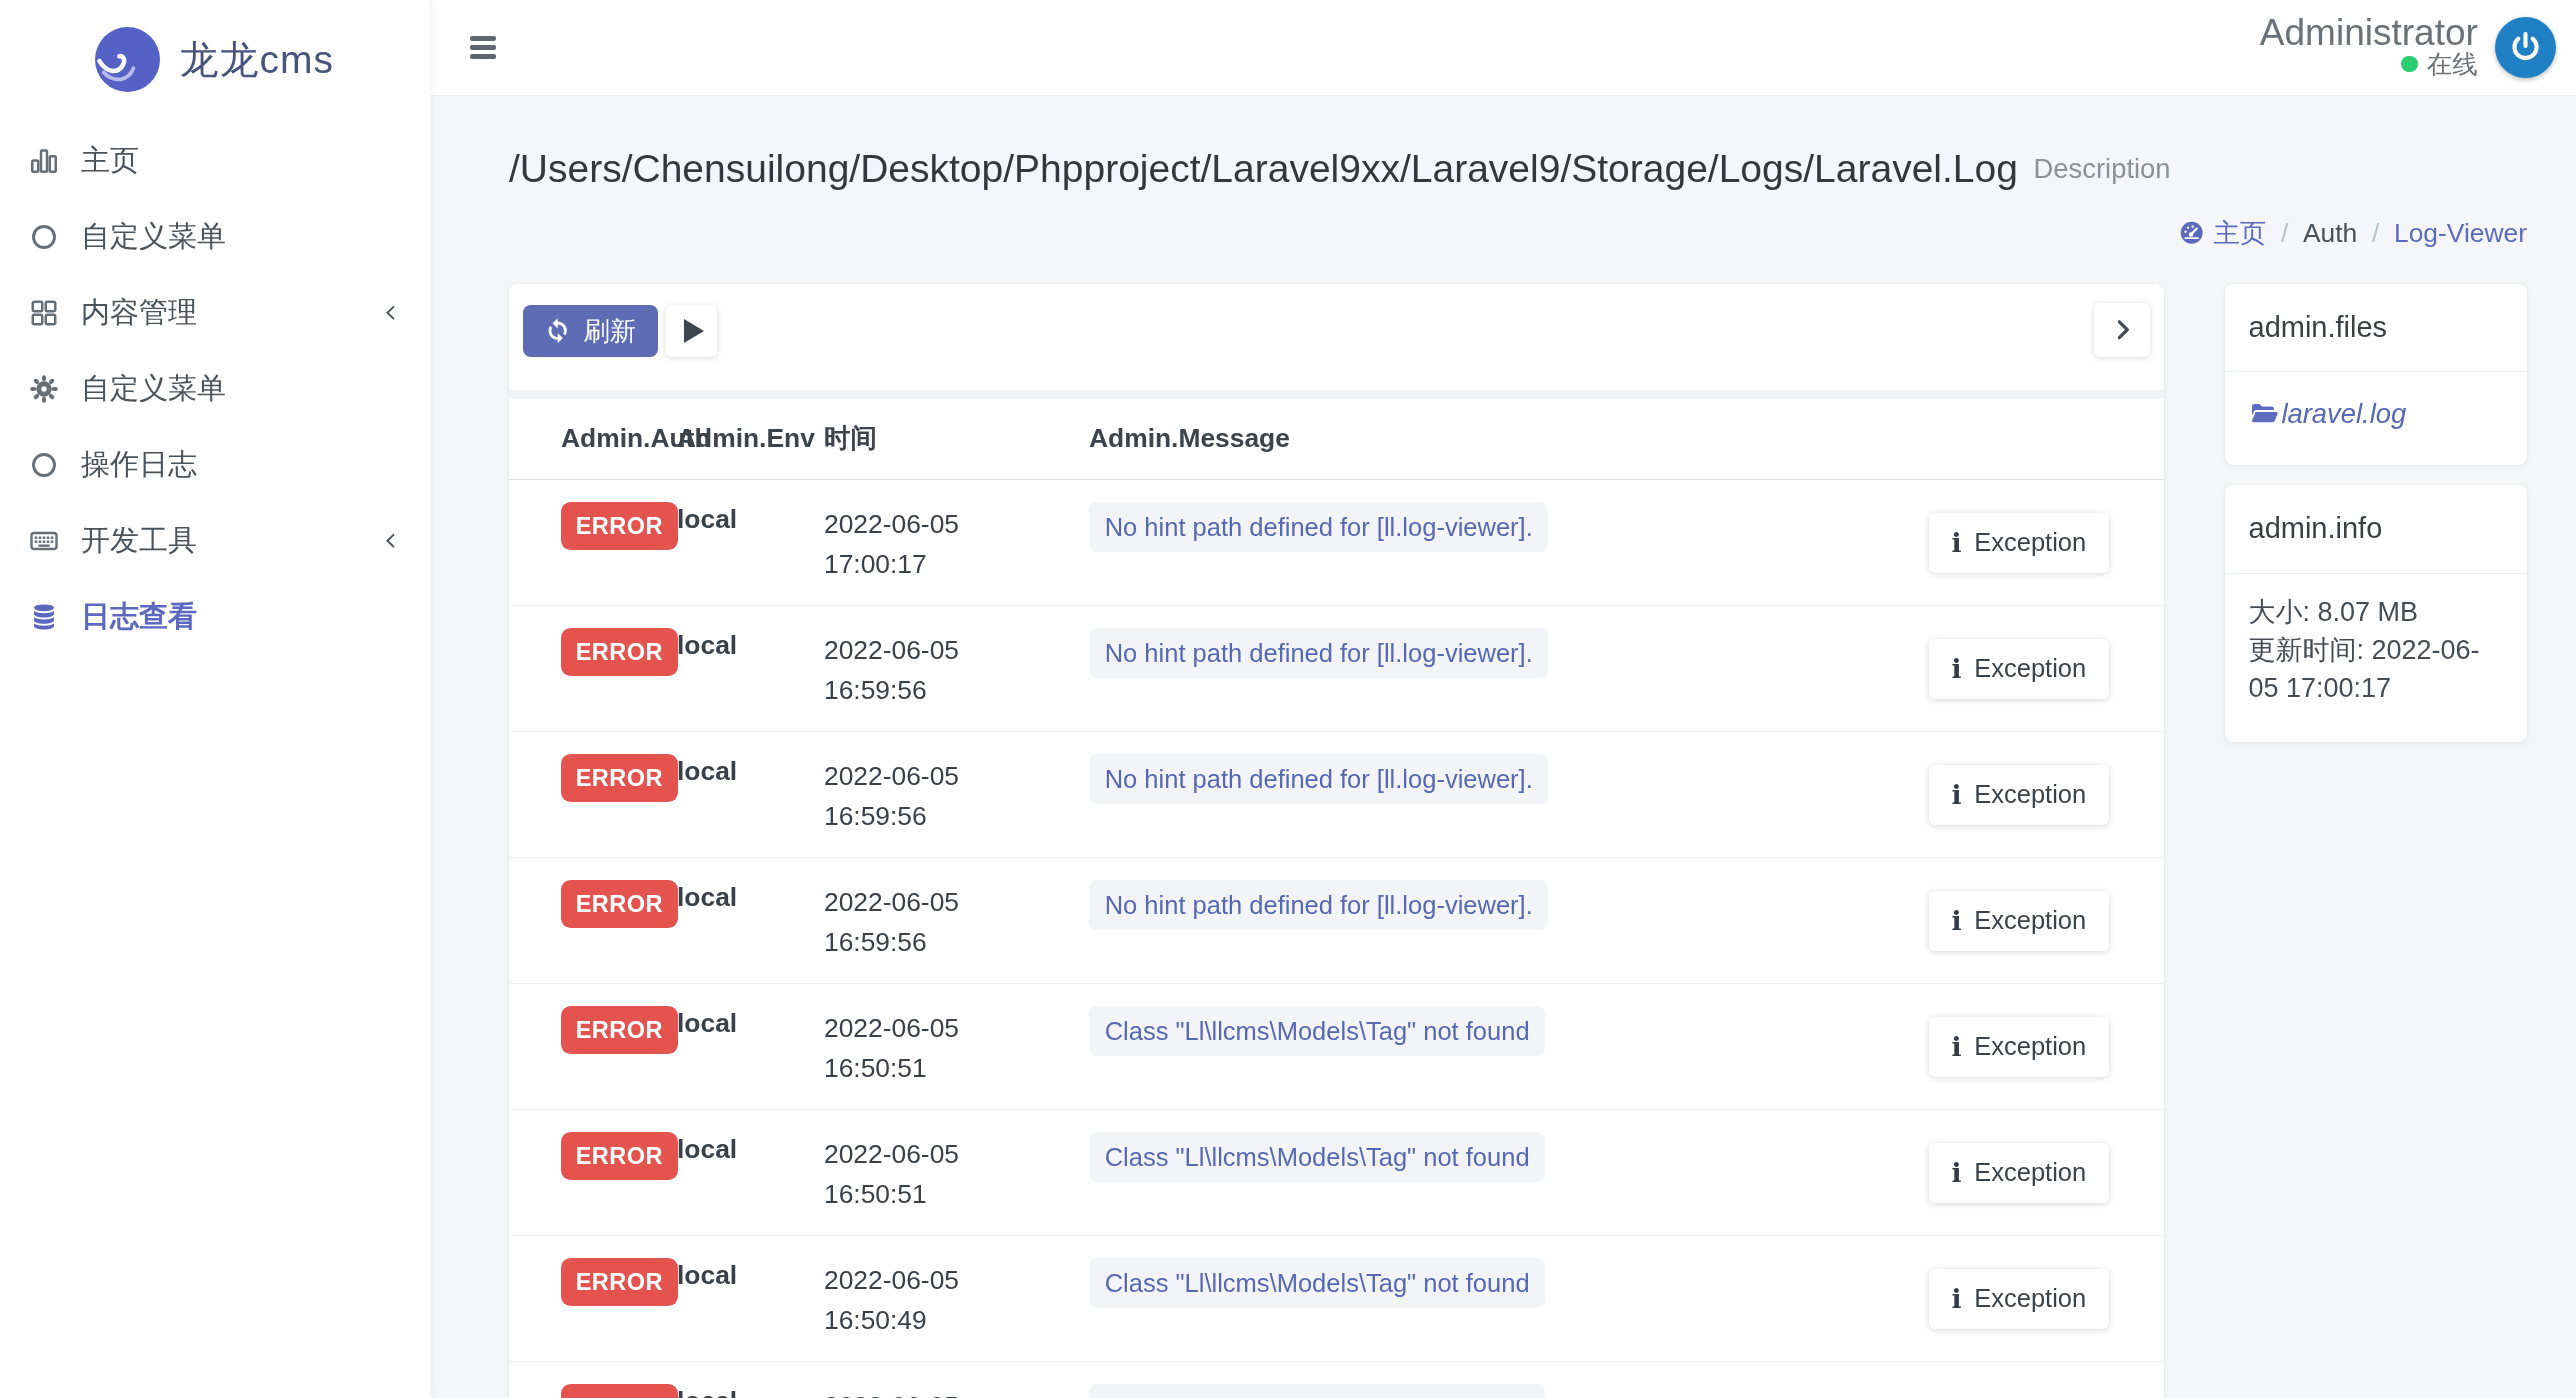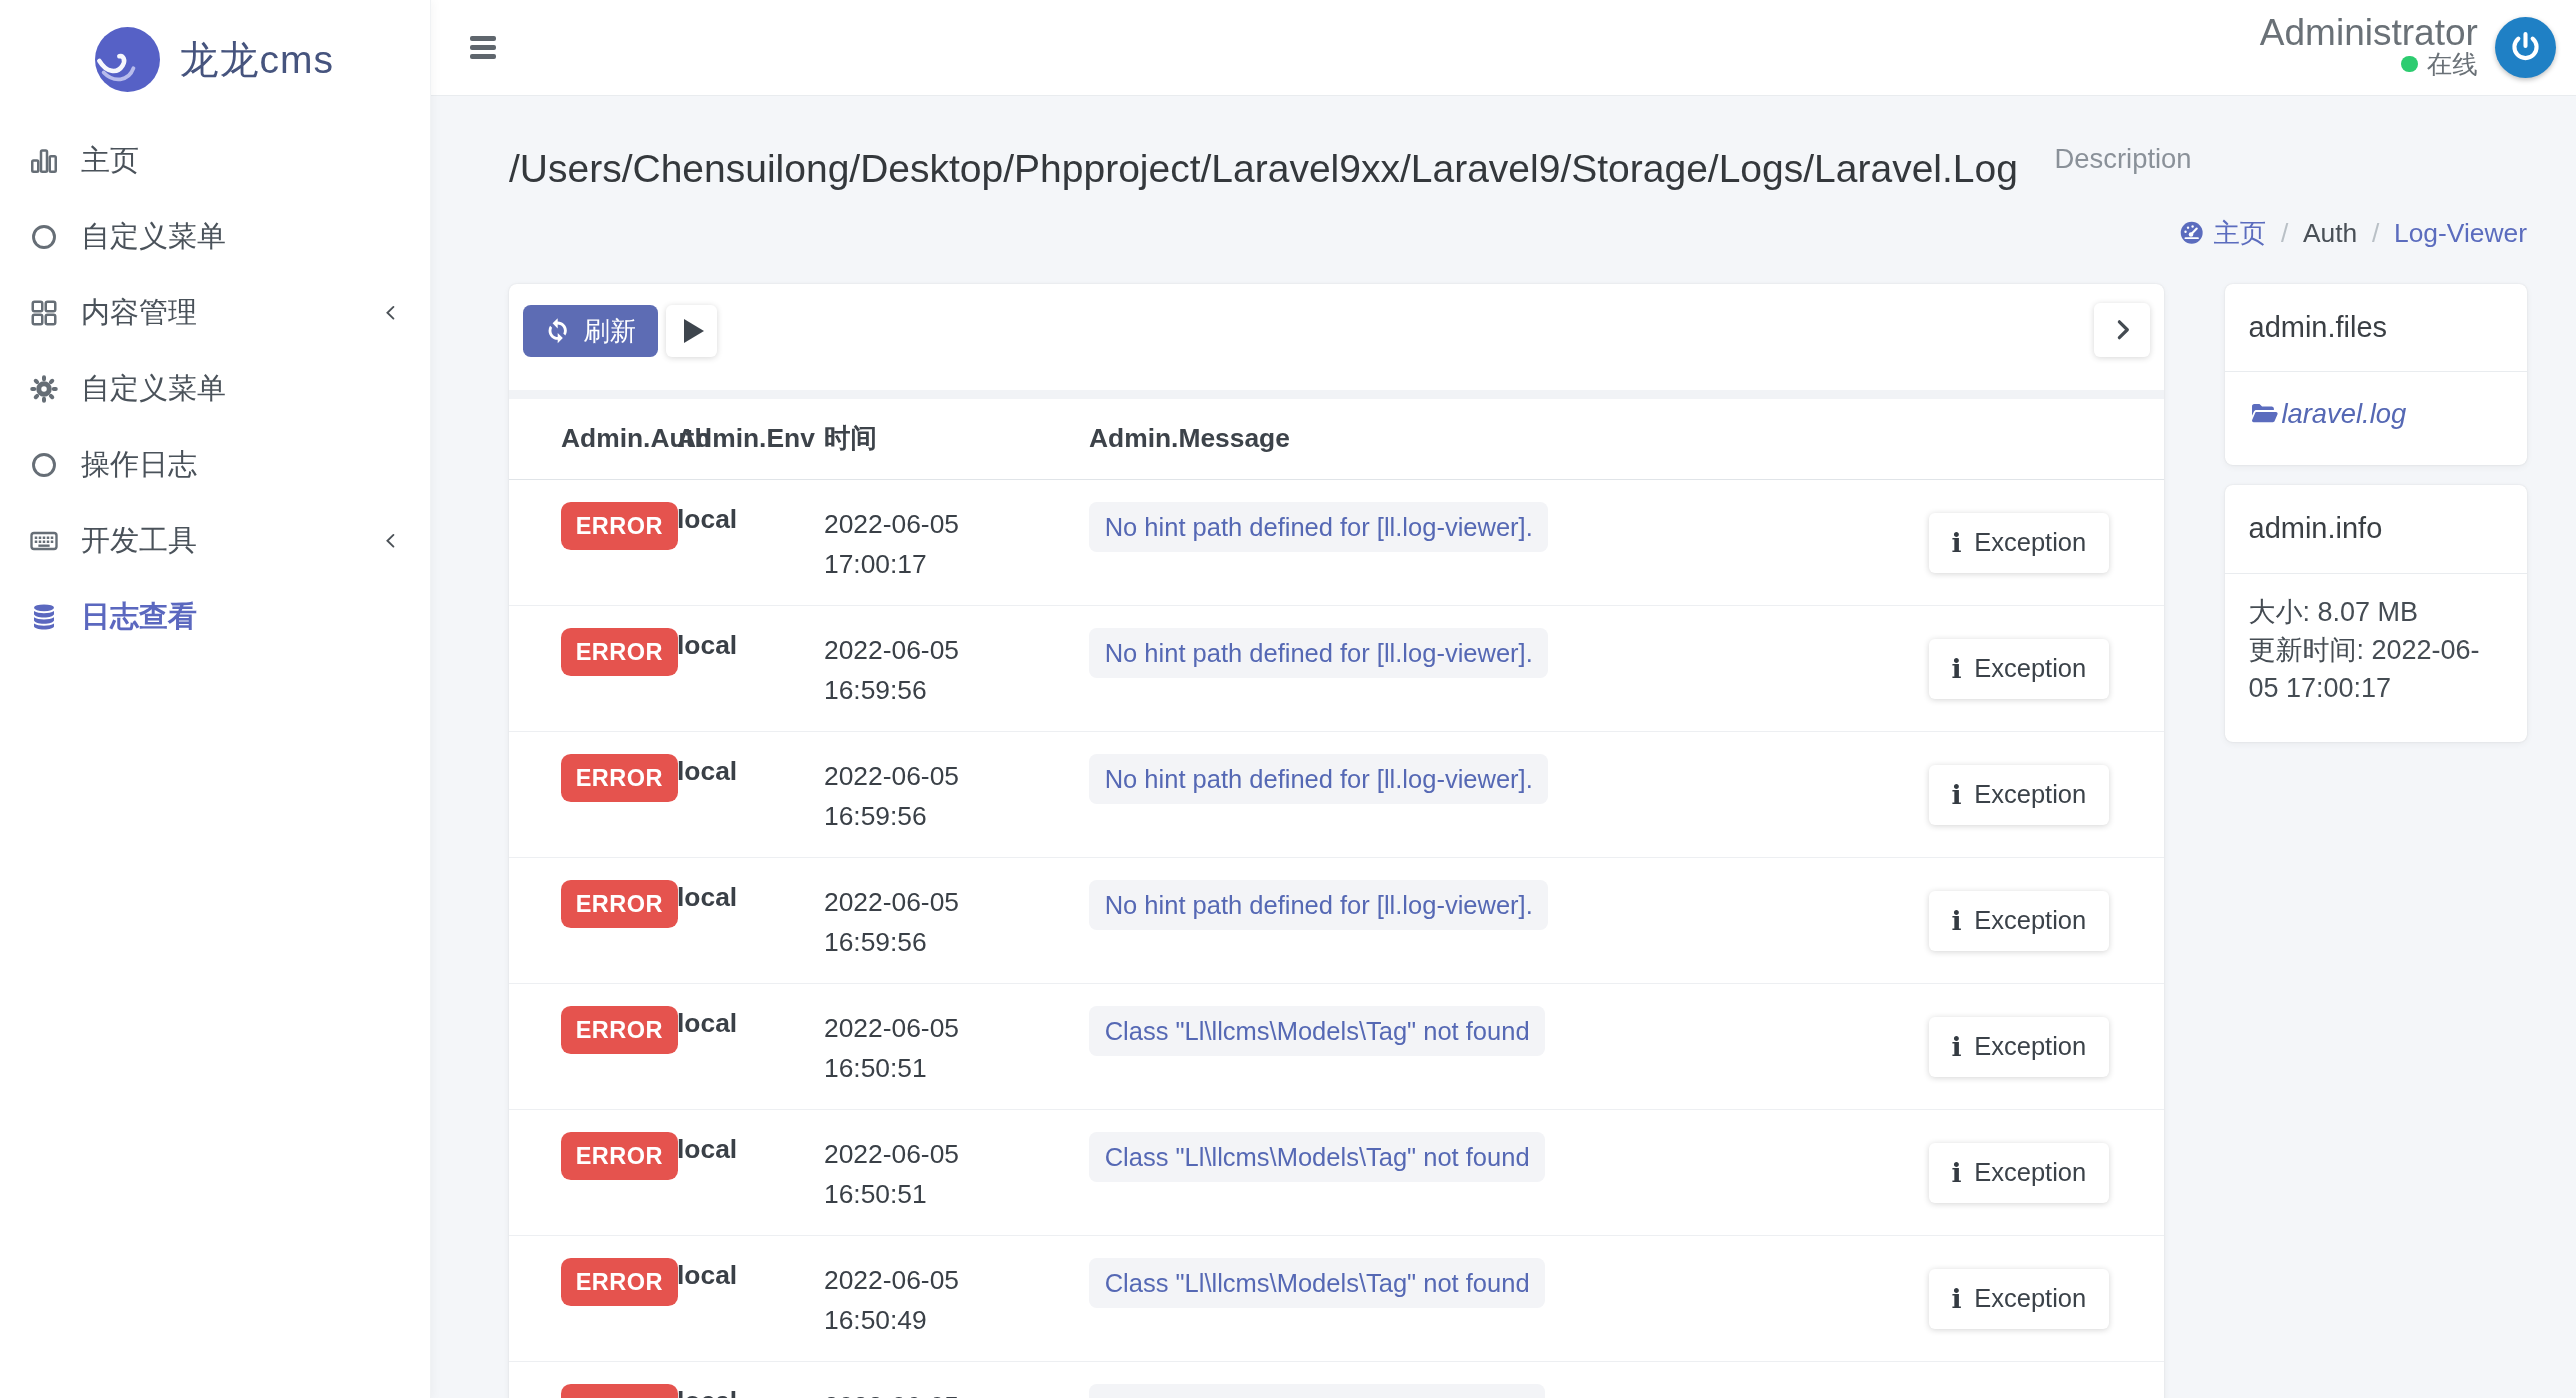--- a/index.html
+++ b/index.html
@@ -32,21 +32,21 @@
   .user-name { font-size:37px; color:#6a7177; line-height:33px; }
   .user-status { display:flex; align-items:center; justify-content:flex-end; gap:8.8px; font-size:25.5px; color:#6a7177; line-height:31px; }
   .status-dot { width:16.7px; height:16.7px; border-radius:50%; background:#2dcc70; display:inline-block; }
   .avatar { width:61px; height:61px; border-radius:50%; background:#1f80c5; margin-right:19.6px;
             display:flex; align-items:center; justify-content:center; box-shadow:0 2px 4.9px rgba(0,0,0,.25); cursor:pointer; }
   .avatar svg { width:35px; height:35px; }
 
   
   .content { position:absolute; left:431px; top:96px; right:0; bottom:0; background:#f4f6f9; overflow:hidden; }
   .page-head { padding:47px 49px 0 78px; }
-  .title-line { display:flex; align-items:flex-start;gap:21px; }
+  .title-line { display:flex; align-items:center; }
   .page-title { font-size:39px; font-weight:500; color:#34383c; line-height:51px; white-space:nowrap; }
   .page-subtitle { margin-left:15.7px; font-size:27.4px; color:#8a9199; }
   .breadcrumb { margin-top:21.5px; display:flex; justify-content:flex-end; align-items:center; gap:14.7px; font-size:26.4px; }
   .crumb-home { display:flex; align-items:center; gap:7.8px; color:#5b6cbe; text-decoration:none; cursor:pointer; }
   .crumb-home svg { width:27.4px; height:27.4px; }
   .crumb-sep { color:#b9c0c6; }
   .crumb-plain { color:#495057; }
   .crumb-link { color:#5b6cbe; text-decoration:none; cursor:pointer; }
 
   .layout { display:flex; gap:61px; margin-top:33px; padding:0 49px 0 78px; align-items:flex-start; }

